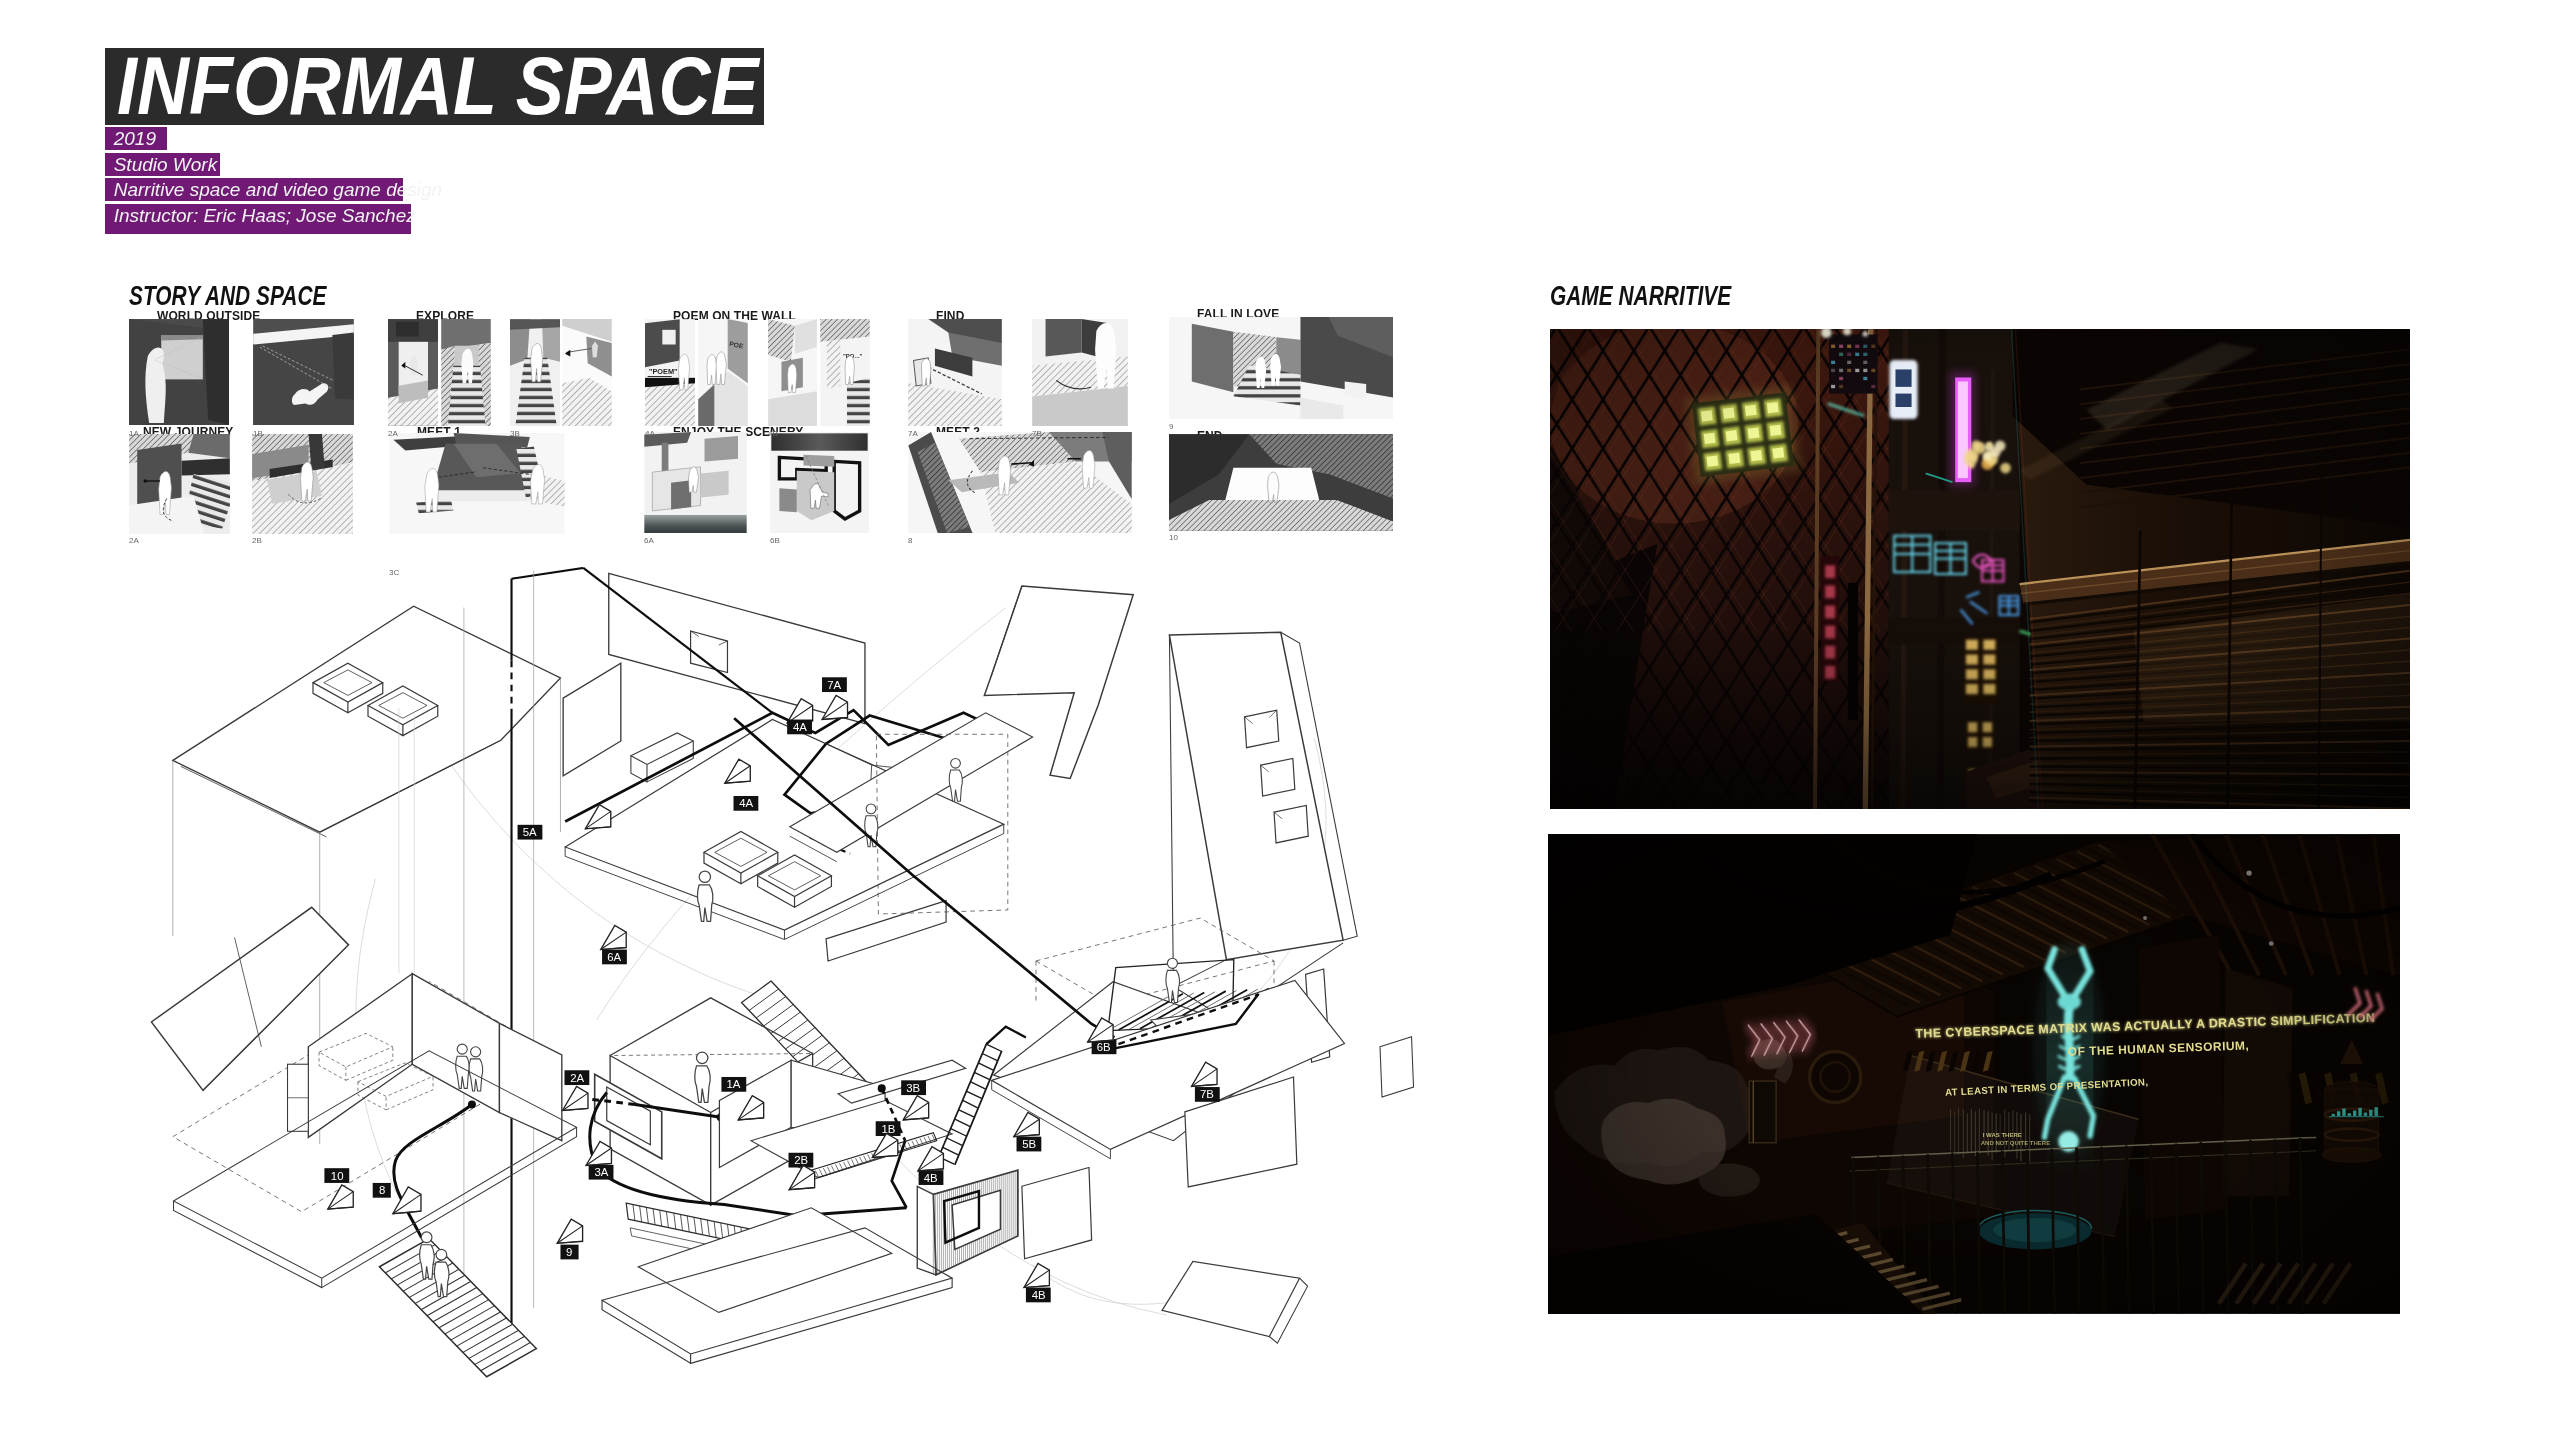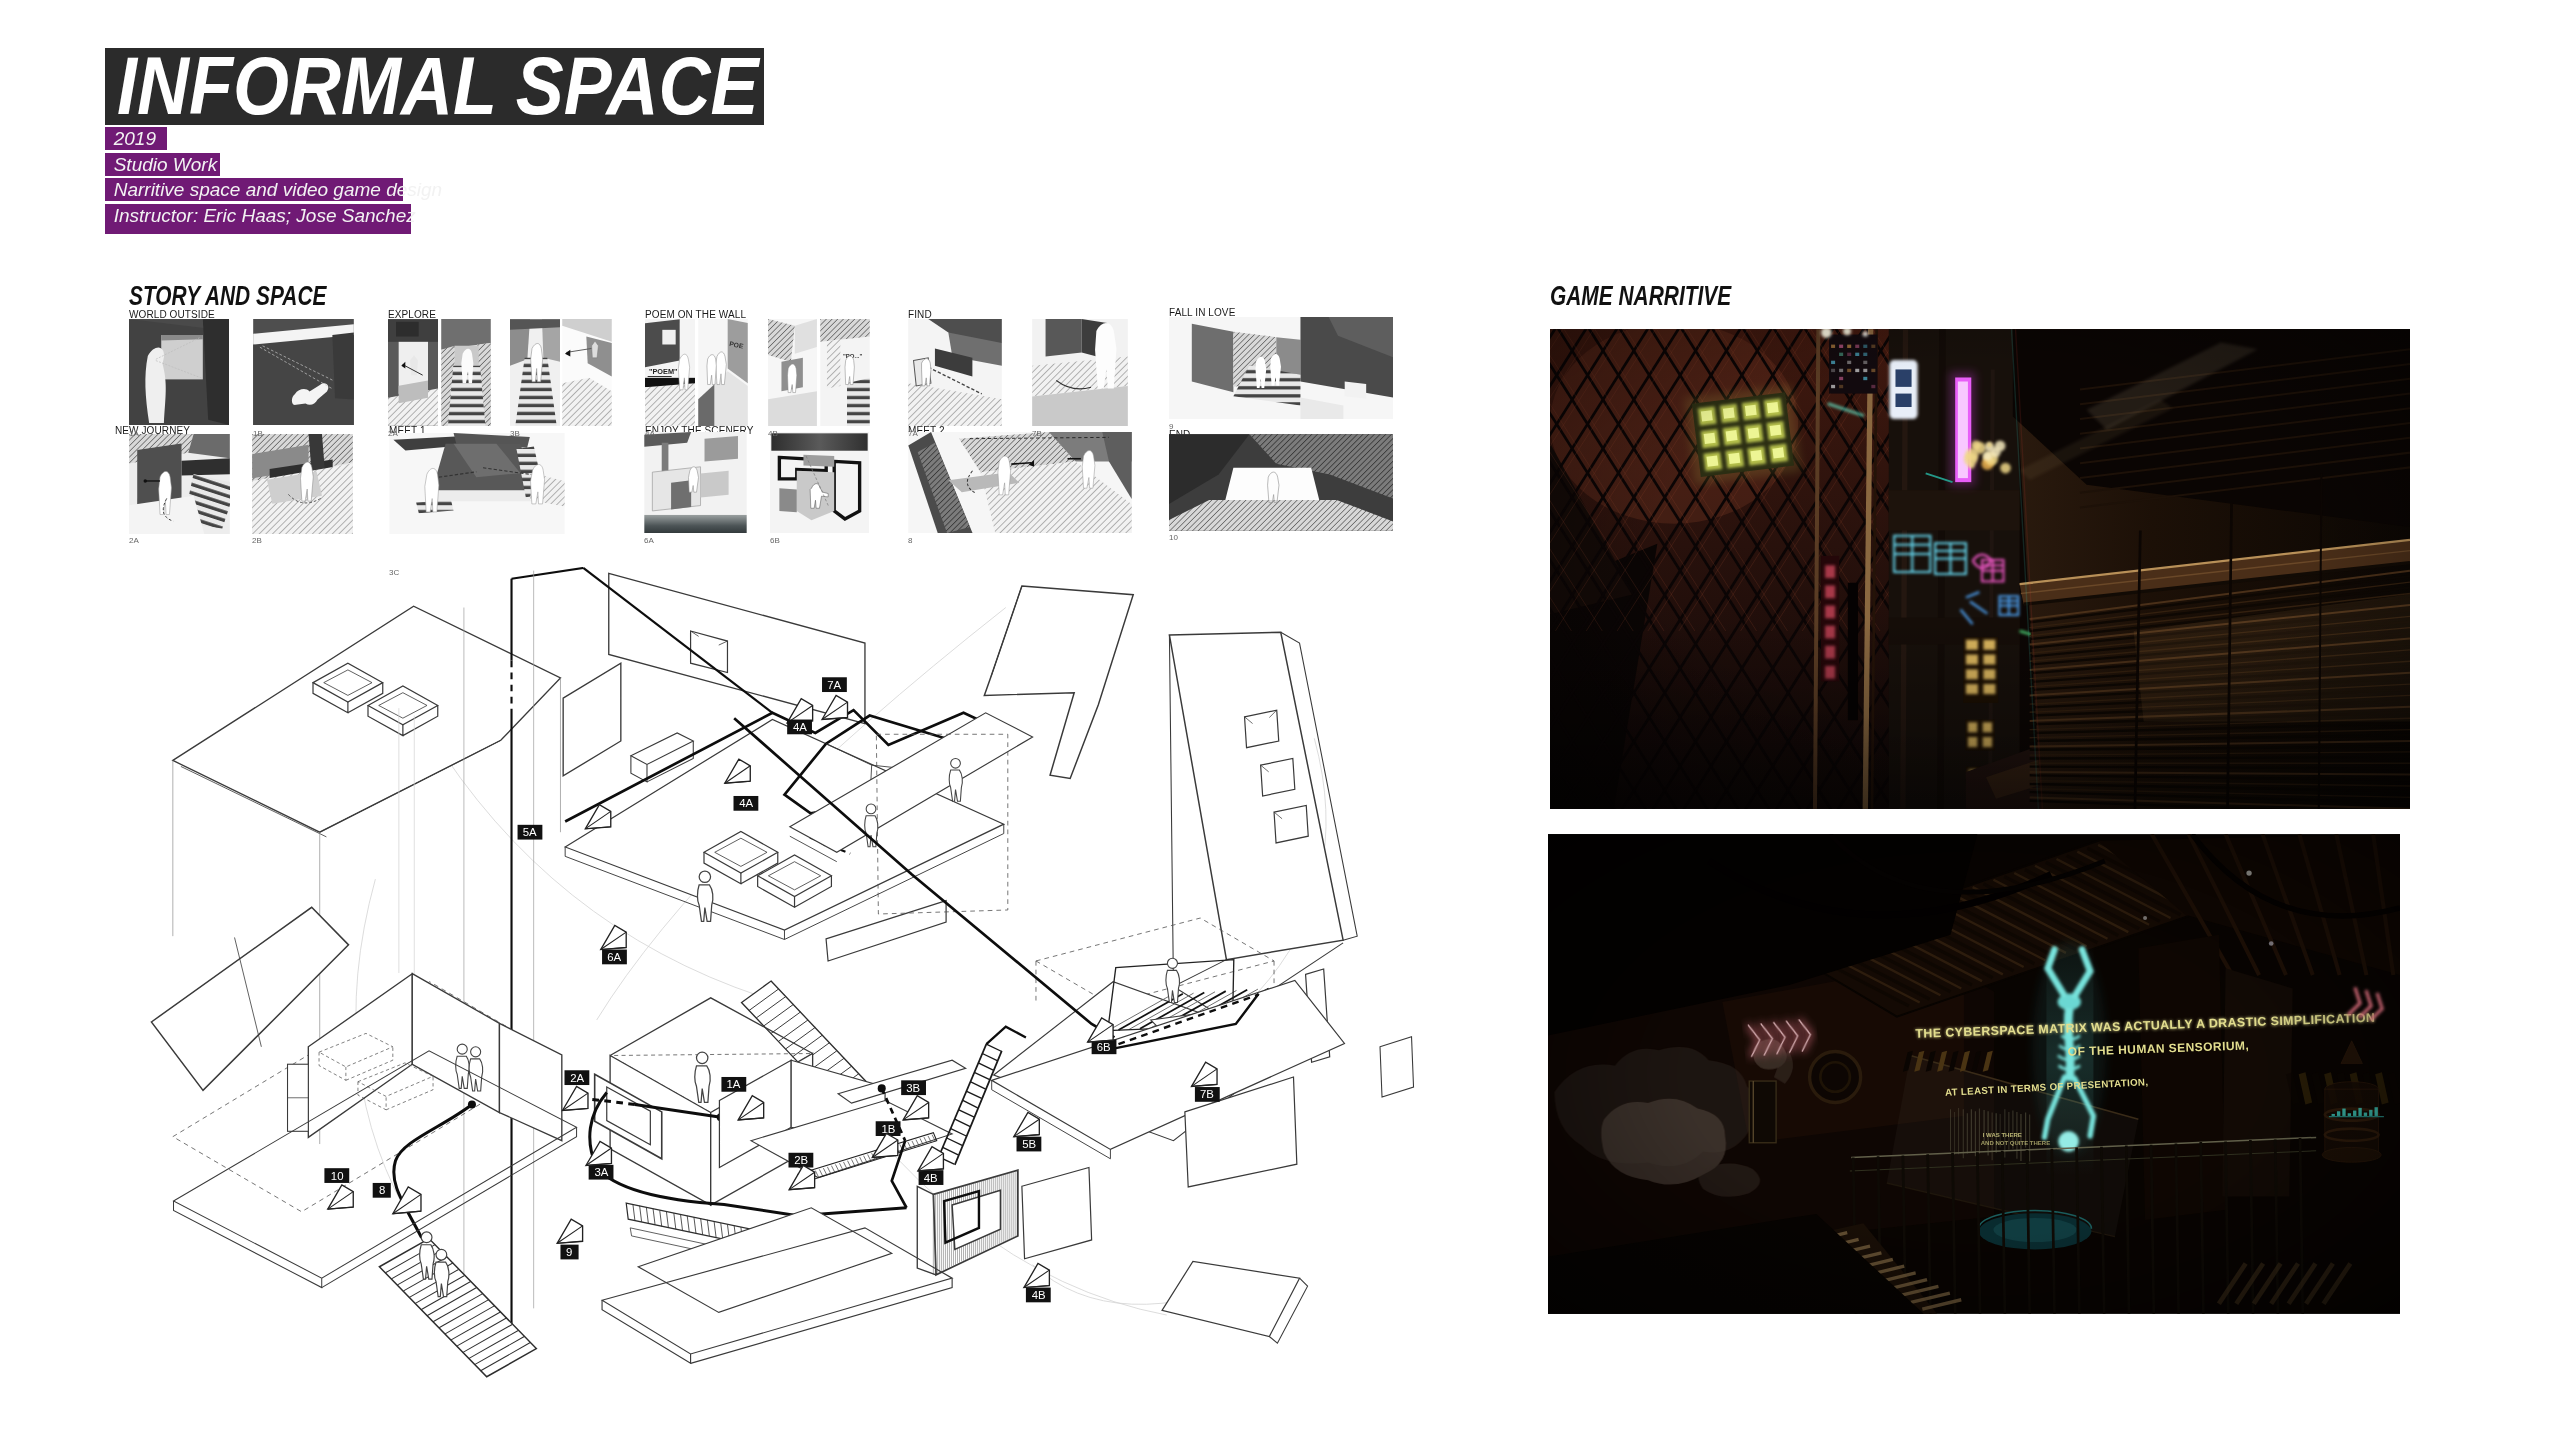--- a/index.html
+++ b/index.html
@@ -2,21 +2,21 @@
 <html style="font-size:10.7px"><head>
 <meta charset="utf-8">
 <style>
   html,body{margin:0;padding:0;background:#ffffff;}
   #page{position:relative;width:2576px;height:1449px;background:#ffffff;overflow:hidden;
         font-family:"Liberation Sans", sans-serif;}
   .abs{position:absolute;}
   .strip{position:absolute;background:#701a75;color:#f2f2f2;font-style:italic;
          font-size:19px;line-height:23.5px;padding-left:8.7px;box-sizing:border-box;white-space:nowrap;}
   .h2{position:absolute;font-weight:bold;font-style:italic;color:#111;font-size:27.5px;letter-spacing:0;transform:scaleX(0.76);transform-origin:0 0;white-space:nowrap;}
-  .lbl{position:absolute;font-weight:normal;color:#1a1a1a;font-size:10px;letter-spacing:0.1px;}
+  .lbl{position:absolute;font-weight:bold;color:#1a1a1a;font-size:12px;letter-spacing:0.1px;margin-left:28px;}
   .num{position:absolute;color:#666;font-size:8px;}
   .thumb{position:absolute;overflow:hidden;}
   .thumb svg{display:block;}
 </style>
 </head>
 <body>
 <div id="page">
 
   <div class="abs" style="left:105px;top:48px;width:659px;height:77px;background:#2b2b2b;"></div>
 

